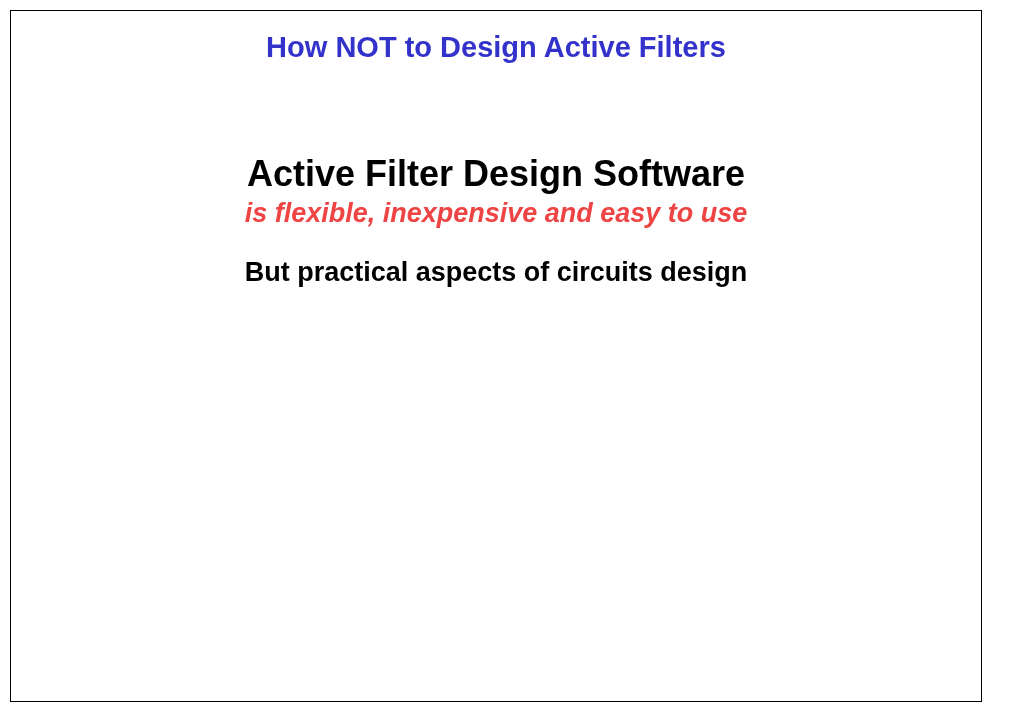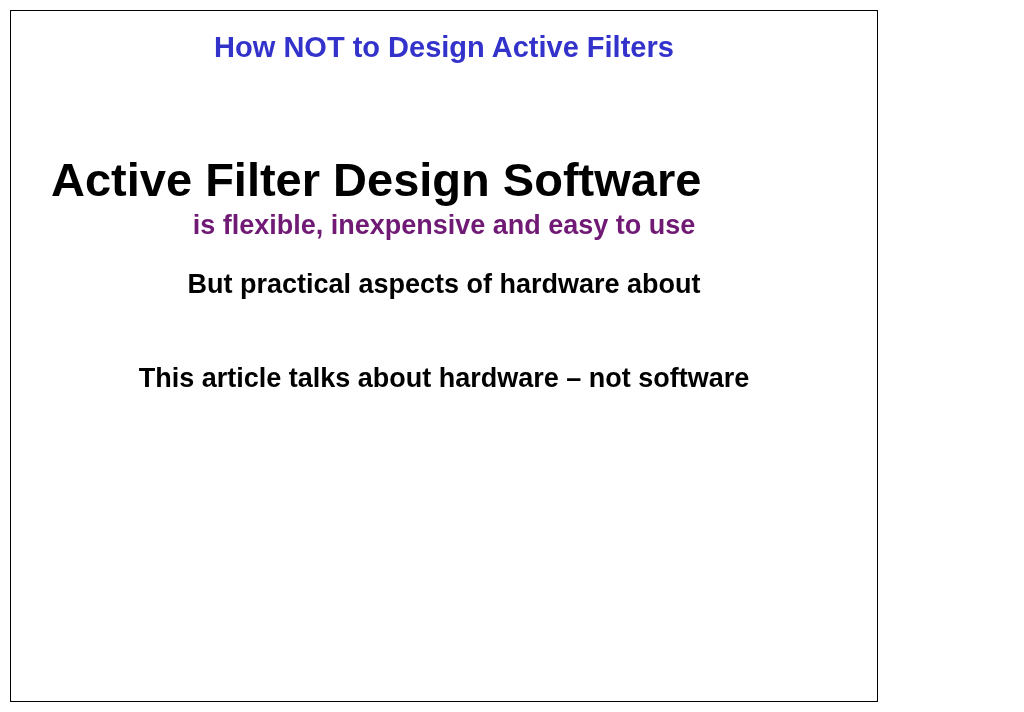--- a/index.html
+++ b/index.html
@@ -8,47 +8,49 @@
       box-sizing: border-box;
     }
     body {
       width: 1024px;
       height: 712px;
       background: #ffffff;
       font-family: Arial, Helvetica, sans-serif;
       position: relative;
     }
     .slide-frame {
-      width: 868px;
+      width: 972px;
       height: 692px;
       margin: 10px;
       border: 1px solid #000000;
       padding: 20px 0 0 0;
     }
     .header-title {
       text-align: center;
       color: #3333cc;
       font-size: 29px;
       font-weight: bold;
       margin-bottom: 90px;
     }
     .main-heading {
+      text-align: center;
       color: #000000;
-      font-size: 47px;
+      font-size: 36px;
       font-weight: bold;
       padding: 0 40px;
       line-height: 1.1;
     }
     .subtitle {
       text-align: center;
-      color: #701a75;
+      color: #ef4444;
       font-size: 27px;
       font-weight: bold;
       margin-top: 4px;
       margin-bottom: 26px;
+      font-style: italic;
     }
     .body-para {
       text-align: center;
       color: #000000;
       font-size: 27px;
       font-weight: bold;
       line-height: 1.3;
       padding: 0 100px;
       margin-bottom: 26px;
     }
@@ -61,17 +63,16 @@
     }
   </style>
 </head>
 <body>
 
 <div class="slide-frame">
   <div class="header-title">How NOT to Design Active Filters</div>
   <div class="main-heading">Active Filter Design Software</div>
   <div class="subtitle">is flexible, inexpensive and easy to use</div>
   <div class="body-para">
-    <span>But practical aspects of hardware about</span><br>
+    <span>But practical aspects of circuits design</span><br>
     <br>
   </div>
-  <div class="closing-line">This article talks about hardware – not software</div>
 </div>
 
 </body></html>

